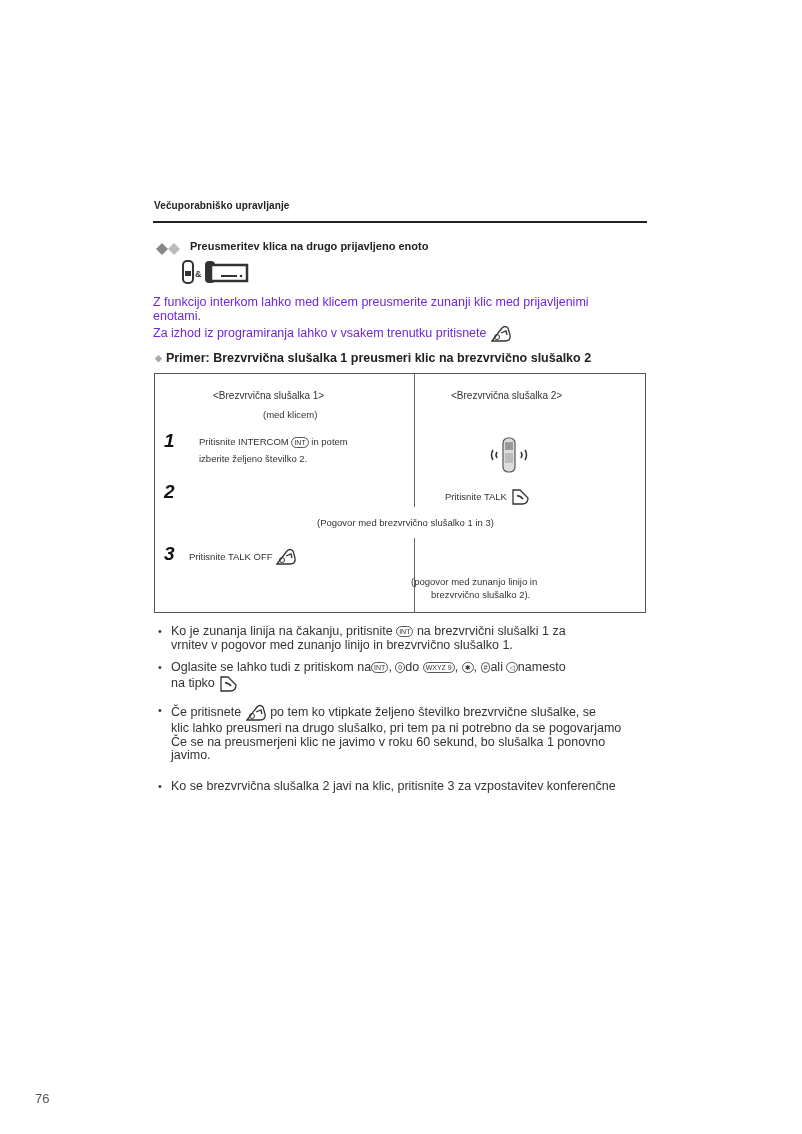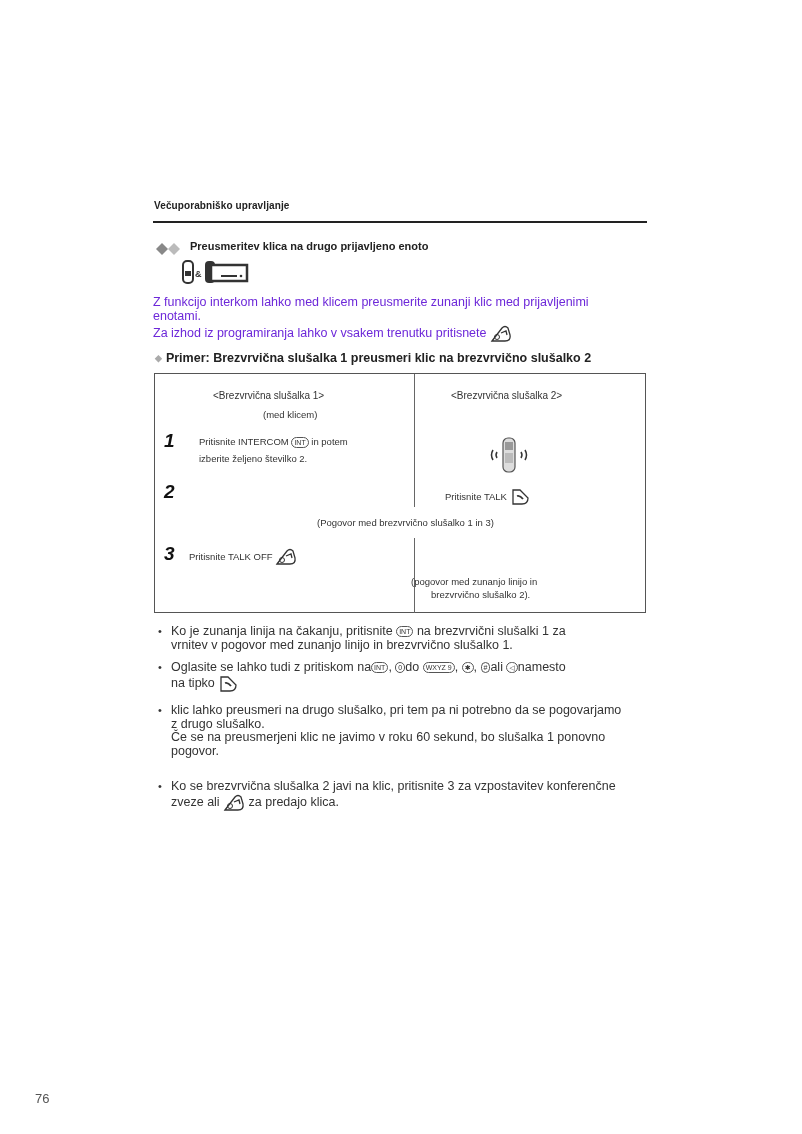--- a/index.html
+++ b/index.html
@@ -136,33 +136,32 @@
     <span>na tipko</span>
     <svg width="20" height="18" viewBox="0 0 20 18">
       <path d="M3,2 L10,2 L18,10 Q18,16 12,16 L3,16 Z" fill="#fff" stroke="#333" stroke-width="1.3"></path>
       <path d="M7,8 Q10,7 13,11" fill="none" stroke="#333" stroke-width="1.8"></path>
     </svg>
   </span>
 </div>
 
 <div class="abs bullet" style="top:704px;">
   <span class="b">•</span>
+  <span class="t">
+    <span>Če pritisnete</span>
+    <svg width="22" height="18" viewBox="0 0 22 18">
+      <path d="M2,16 L12,3 Q15,0 18,3 L20,10 Q21,16 15,16 Z" fill="#fff" stroke="#333" stroke-width="1.3"></path>
+      <circle cx="7" cy="12" r="2.5" fill="none" stroke="#333" stroke-width="1"></circle>
+      <path d="M11,8 L16,6 L17,10" fill="none" stroke="#333" stroke-width="1.3"></path>
+    </svg>
+    <span>po tem ko vtipkate željeno številko brezvrvične slušalke, se</span>
+  </span>
   <span class="t">klic lahko preusmeri na drugo slušalko, pri tem pa ni potrebno da se pogovarjamo</span>
-  <span class="t">z drugo slušalko.</span>
   <span class="t">Če se na preusmerjeni klic ne javimo v roku 60 sekund, bo slušalka 1 ponovno</span>
-  <span class="t">pogovor.</span>
+  <span class="t">javimo.</span>
 </div>
 
 <div class="abs bullet" style="top:780px;">
   <span class="b">•</span>
   <span class="t">Ko se brezvrvična slušalka 2 javi na klic, pritisnite 3 za vzpostavitev konferenčne</span>
-  <span class="t">
-    <span>zveze ali</span>
-    <svg width="22" height="18" viewBox="0 0 22 18">
-      <path d="M2,16 L12,3 Q15,0 18,3 L20,10 Q21,16 15,16 Z" fill="#fff" stroke="#333" stroke-width="1.3"></path>
-      <circle cx="7" cy="12" r="2.5" fill="none" stroke="#333" stroke-width="1"></circle>
-      <path d="M11,8 L16,6 L17,10" fill="none" stroke="#333" stroke-width="1.3"></path>
-    </svg>
-    <span>za predajo klica.</span>
-  </span>
 </div>
 
 <div class="abs pagenum">76</div>
 
 </body></html>

